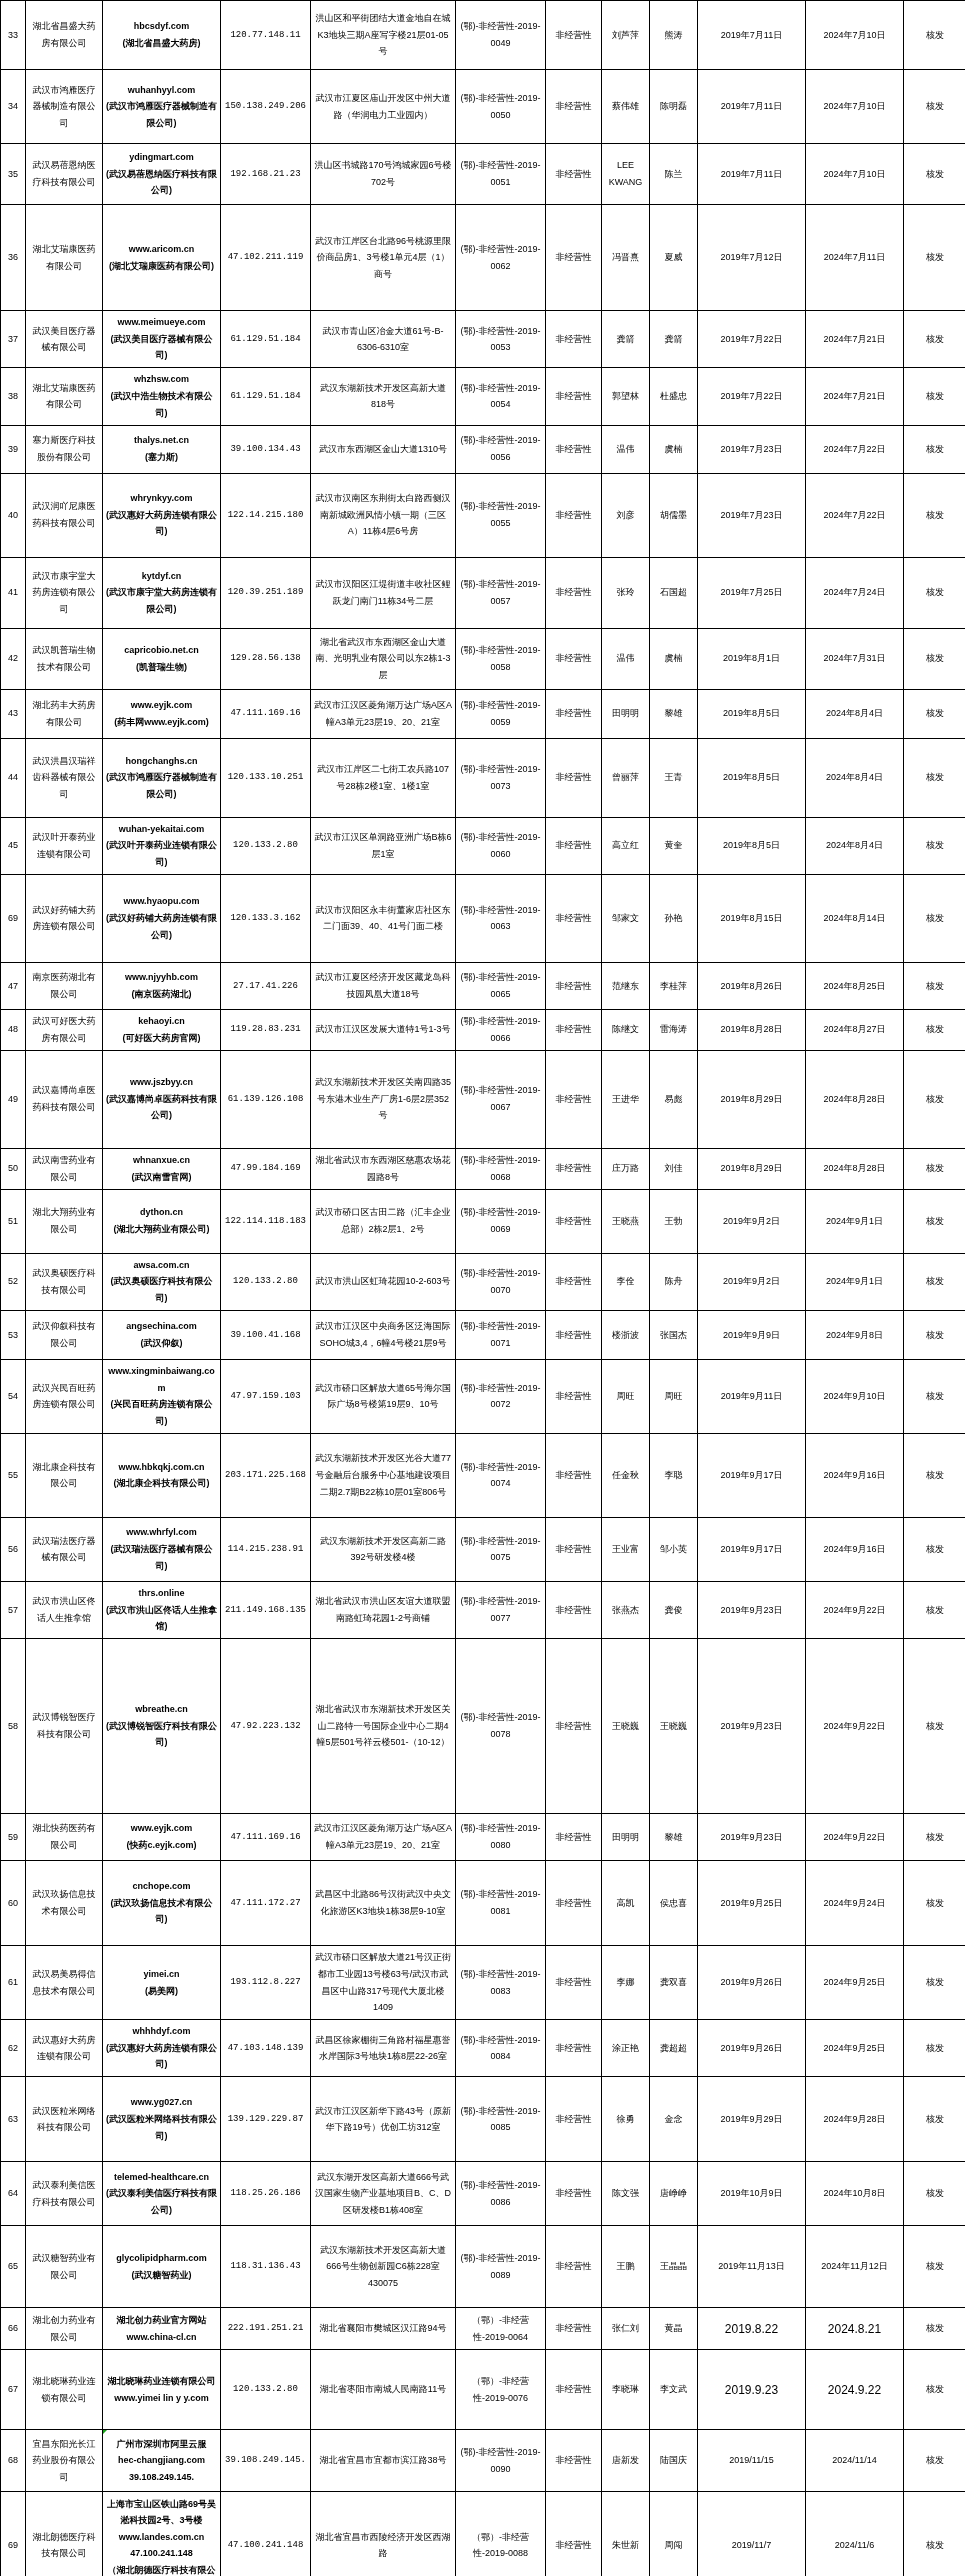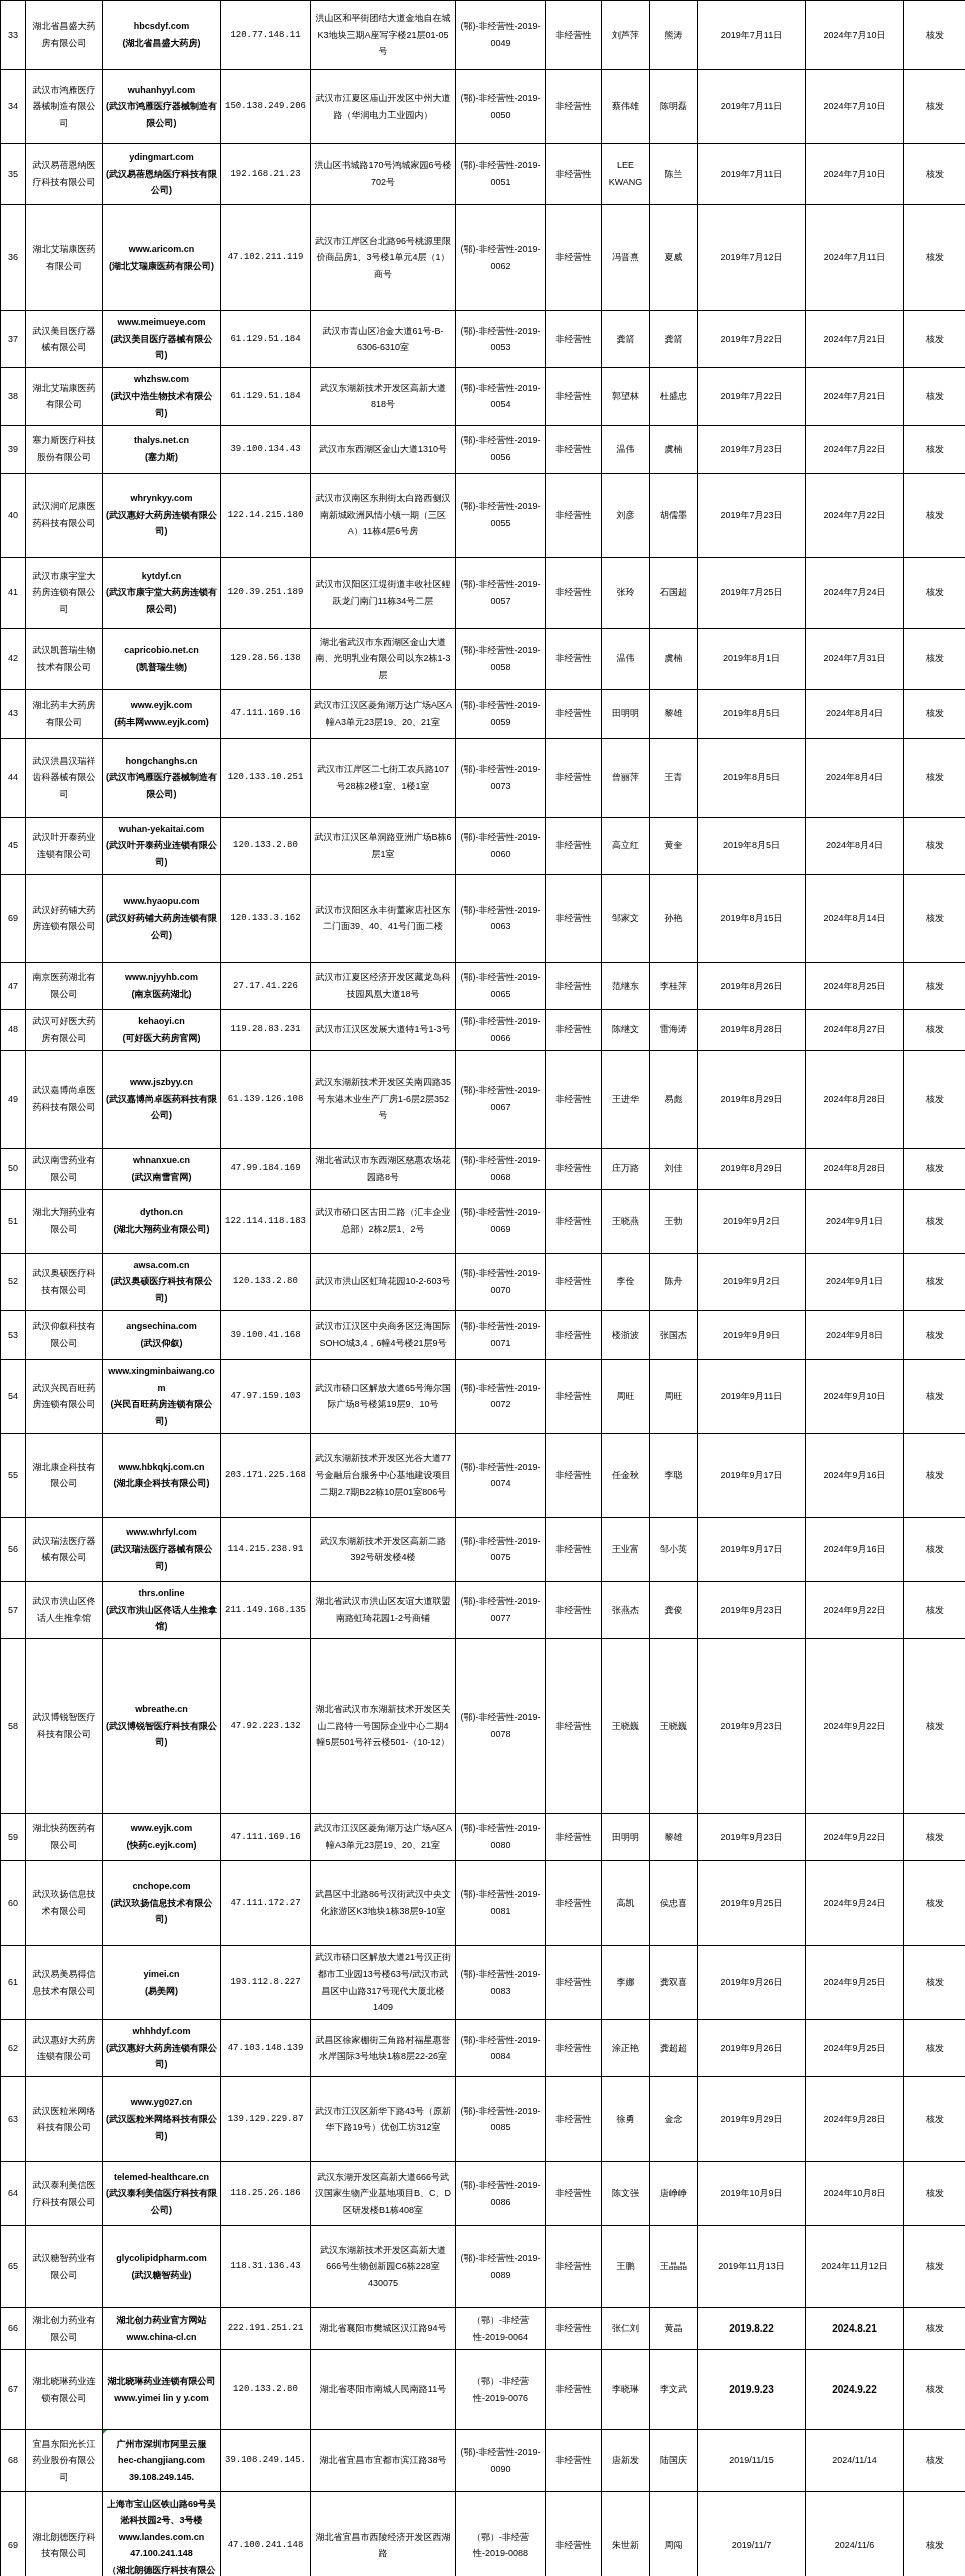--- a/index.html
+++ b/index.html
@@ -34,21 +34,21 @@
     word-break: break-word;
     overflow: hidden;
     position: relative;
   }
   td.c-no     { font-size: 9.6px; }
   td.c-domain { word-break: break-all; font-weight: bold; }
   td.c-ip     { font-size: 9.6px; word-break: break-all; font-family: Liberation Mono, monospace; }
   td.c-addr   { padding: 3.2px 5.3px; }
   td.c-lic    { }
   td.c-date   { font-size: 9.6px; }
-  tr.small-dates td.c-date { font-size: 10px; font-weight: bold; }
+  tr.small-dates td.c-date { font-size: 12px; }
   .note-marker {
     position: absolute;
     top: 0;
     left: 0;
     width: 0;
     height: 0;
     border-top: 4.8px solid #1ca21c;
     border-right: 4.8px solid transparent;
   }
 </style>

